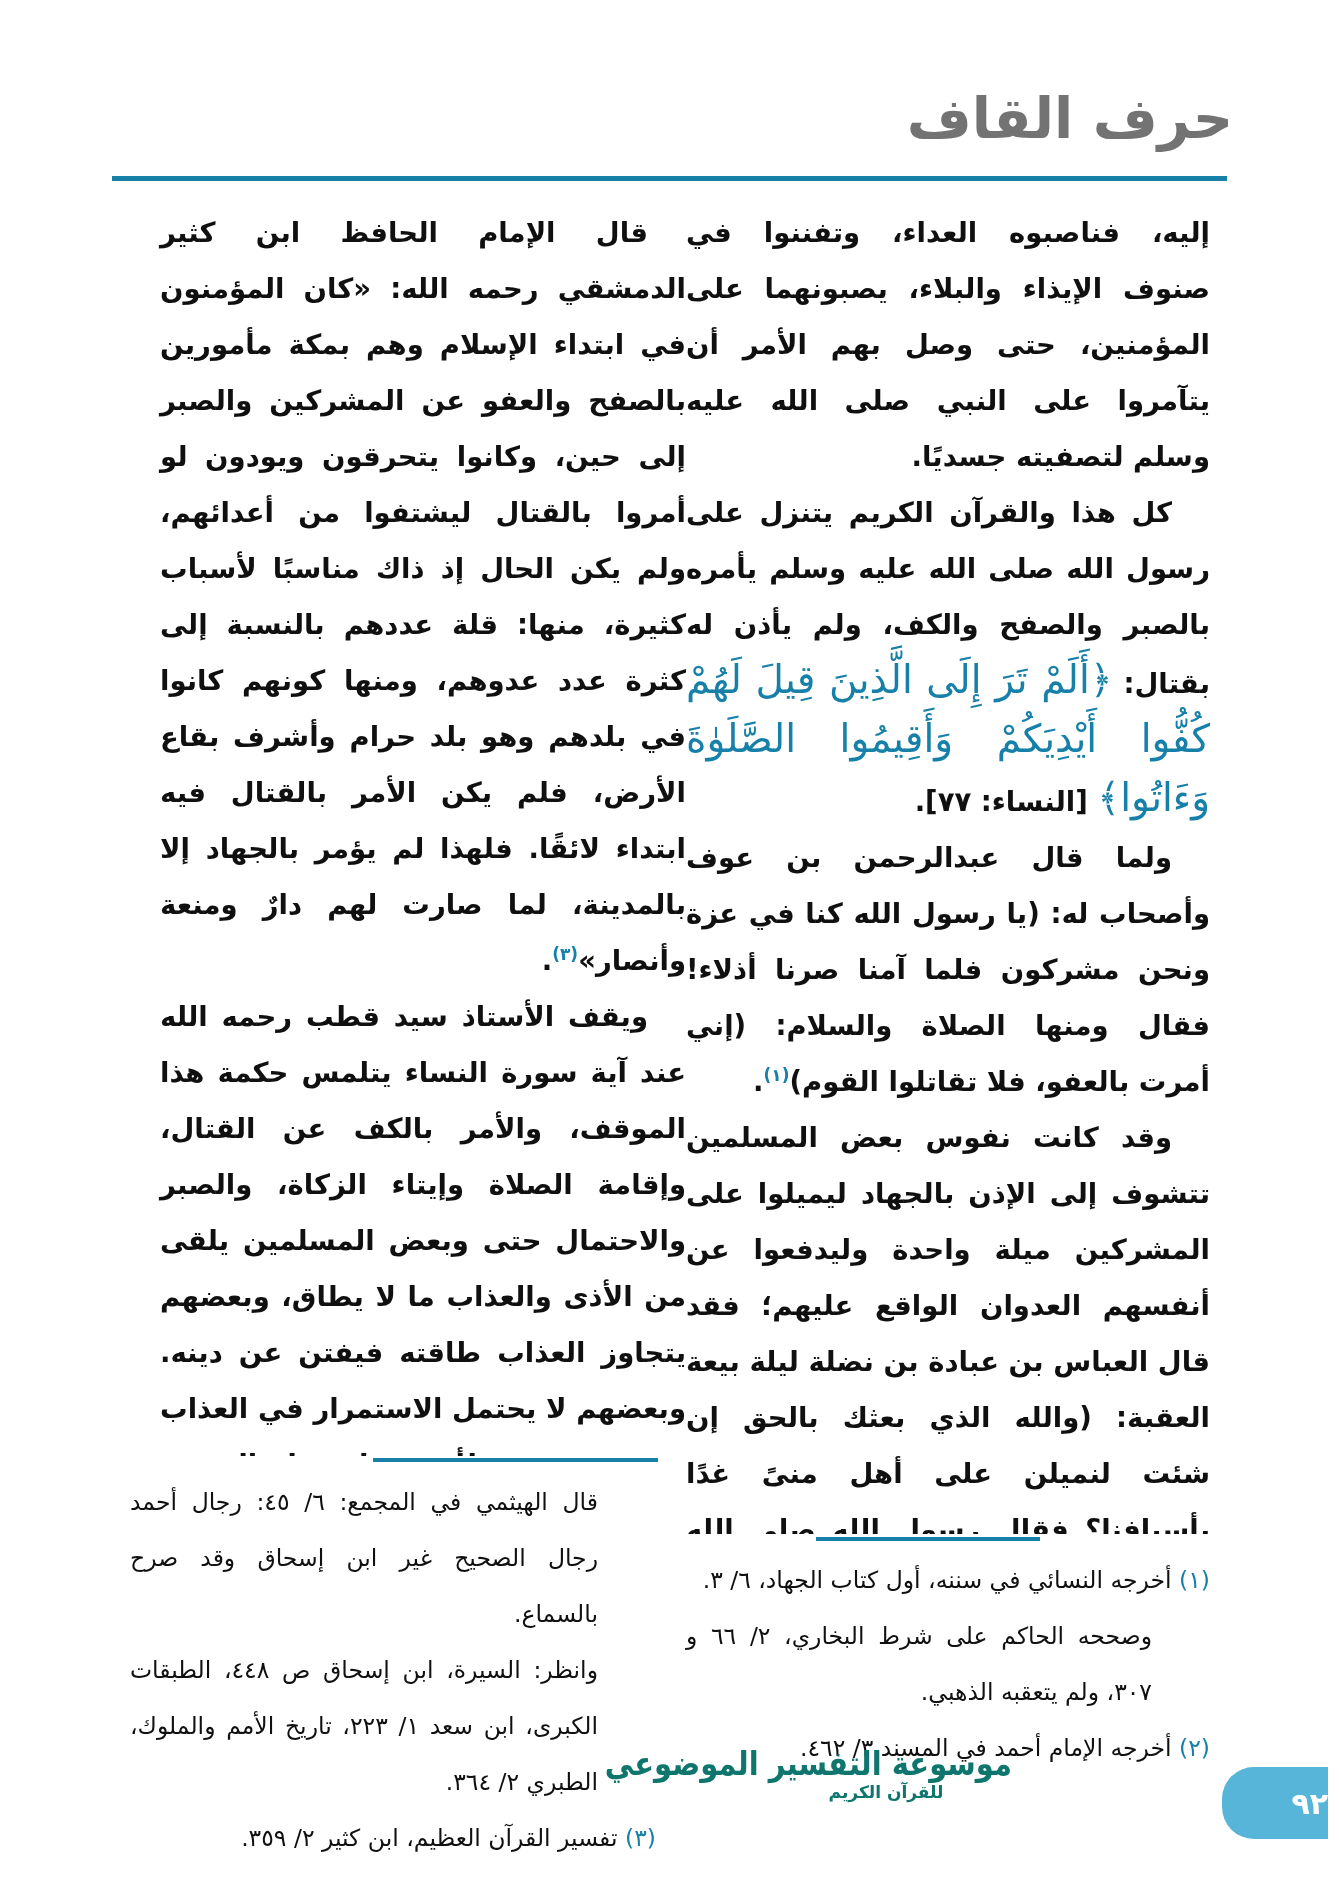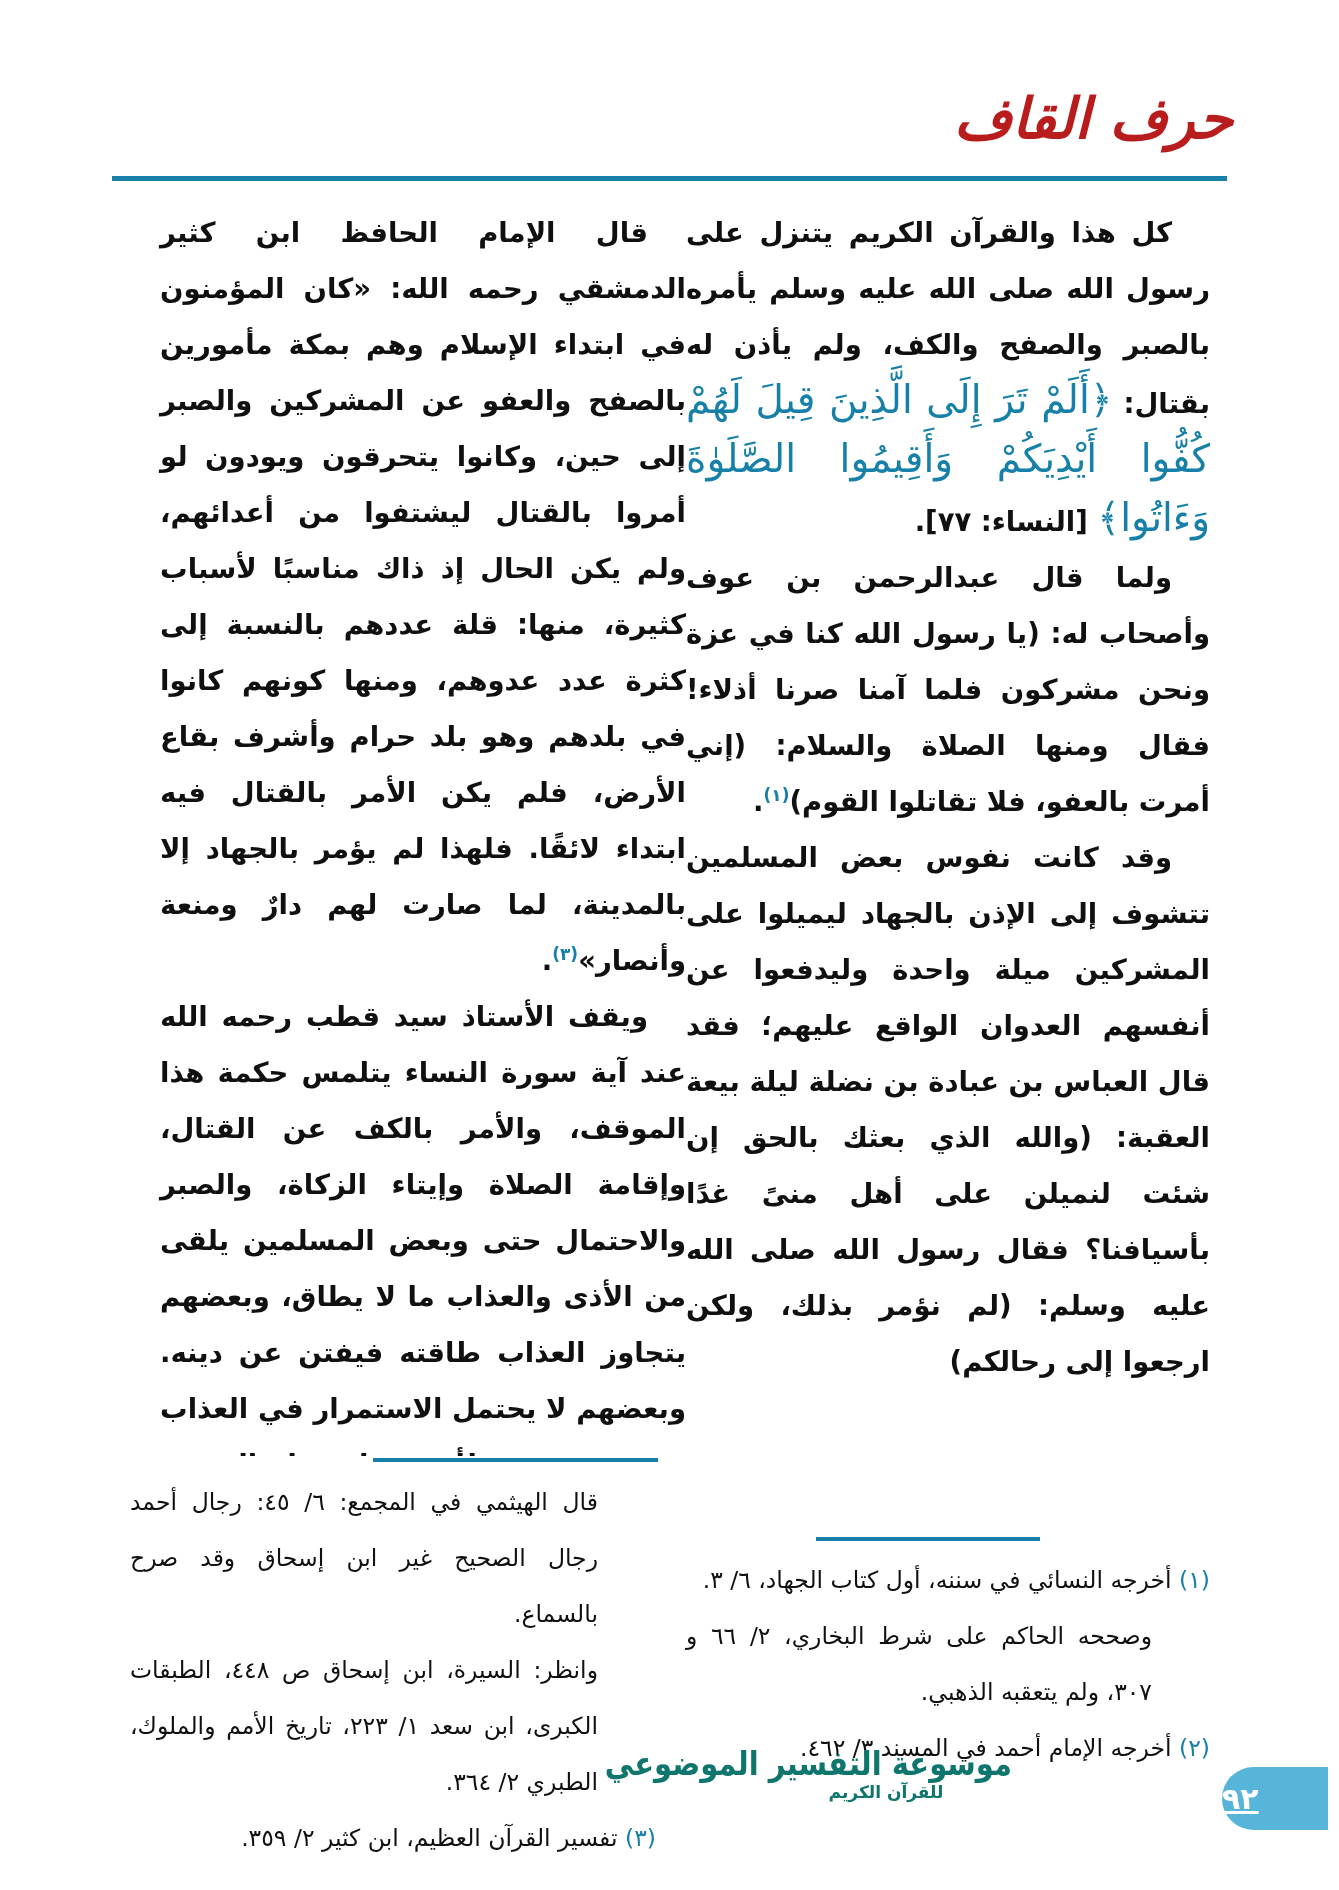--- a/index.html
+++ b/index.html
@@ -8,22 +8,22 @@
     width:1339px; height:1890px;
     margin:0 auto;
     background:#ffffff;
     direction:rtl;
     font-family:"DejaVu Sans", sans-serif;
     color:#101010;
     overflow:hidden;
   }
   .chapter-title {
     position:absolute; top:86px; right:106px;
-    color:#b91c1c;
-    font-size:56px; font-weight:bold; font-style:italic;
+    color:#737373;
+    font-size:56px; font-weight:bold; 
     letter-spacing:-1px;
     white-space:nowrap;
   }
   .header-rule {
     position:absolute; top:176px; left:112px; width:1115px; height:5px;
     background:#1780A9;
   }
   .body-col {
     position:absolute; top:204px;
     font-size:27.5px; line-height:56px; font-weight:700;
@@ -57,36 +57,37 @@
     position:absolute; top:1746px; left:760px; width:252px;
     text-align:center; color:#0f766e;
   }
   .logo-title {
     font-size:29px; font-weight:800; line-height:1.25;
     transform:scaleY(1.15); letter-spacing:-1px;
     white-space:nowrap;
   }
   .logo-sub { font-size:17px; font-weight:700; }
   .page-badge {
-    position:absolute; top:1767px; right:11px; width:106px; height:63px;
+    position:absolute; top:1767px; right:11px; width:106px; height:72px;
     background:#58B5DA; color:#ffffff;
     border-radius:32px 0 0 32px;
-    display:flex; align-items:center; justify-content:flex-end;
-    font-size:30px; font-weight:700;text-decoration:underline;
+    display:flex; align-items:center; justify-content:flex-start;
+    font-size:30px; font-weight:700;
   }
 </style>
 </head>
 <body>
 
 <div class="page">
 
   <div class="chapter-title">حرف القاف</div>
   <div class="header-rule"></div>
 
   <section class="body-col right">
+    <p class="para cont"><span>إليه، فناصبوه العداء، وتفننوا في صنوف الإيذاء والبلاء، يصبونهما على المؤمنين، حتى وصل بهم الأمر أن يتآمروا على النبي صلى الله عليه وسلم لتصفيته جسديًا.</span></p>
     <p class="para"><span>كل هذا والقرآن الكريم يتنزل على رسول الله صلى الله عليه وسلم يأمره بالصبر والصفح والكف، ولم يأذن له بقتال: </span><span class="quran">﴿أَلَمْ تَرَ إِلَى الَّذِينَ قِيلَ لَهُمْ كُفُّوا أَيْدِيَكُمْ وَأَقِيمُوا الصَّلَوٰةَ وَءَاتُوا﴾</span><span> [النساء: ٧٧].</span></p>
     <p class="para"><span>ولما قال عبدالرحمن بن عوف وأصحاب له: (يا رسول الله كنا في عزة ونحن مشركون فلما آمنا صرنا أذلاء! فقال ومنها الصلاة والسلام: (إني أمرت بالعفو، فلا تقاتلوا القوم)</span><span class="fn-ref">(١)</span><span>.</span></p>
     <p class="para"><span>وقد كانت نفوس بعض المسلمين تتشوف إلى الإذن بالجهاد ليميلوا على المشركين ميلة واحدة وليدفعوا عن أنفسهم العدوان الواقع عليهم؛ فقد قال العباس بن عبادة بن نضلة ليلة بيعة العقبة: (والله الذي بعثك بالحق إن شئت لنميلن على أهل منىً غدًا بأسيافنا؟ فقال رسول الله صلى الله عليه وسلم: (لم نؤمر بذلك، ولكن ارجعوا إلى رحالكم)</span></p>
   </section>
 
   <section class="body-col left">
     <p class="para"><span>قال الإمام الحافظ ابن كثير الدمشقي رحمه الله: «كان المؤمنون في ابتداء الإسلام وهم بمكة مأمورين بالصفح والعفو عن المشركين والصبر إلى حين، وكانوا يتحرقون ويودون لو أمروا بالقتال ليشتفوا من أعدائهم، ولم يكن الحال إذ ذاك مناسبًا لأسباب كثيرة، منها: قلة عددهم بالنسبة إلى كثرة عدد عدوهم، ومنها كونهم كانوا في بلدهم وهو بلد حرام وأشرف بقاع الأرض، فلم يكن الأمر بالقتال فيه ابتداء لائقًا. فلهذا لم يؤمر بالجهاد إلا بالمدينة، لما صارت لهم دارٌ ومنعة وأنصار»</span><span class="fn-ref">(٣)</span><span>.</span></p>
     <p class="para"><span>ويقف الأستاذ سيد قطب رحمه الله عند آية سورة النساء يتلمس حكمة هذا الموقف، والأمر بالكف عن القتال، وإقامة الصلاة وإيتاء الزكاة، والصبر والاحتمال حتى وبعض المسلمين يلقى من الأذى والعذاب ما لا يطاق، وبعضهم يتجاوز العذاب طاقته فيفتن عن دينه. وبعضهم لا يحتمل الاستمرار في العذاب فيموت تحت وطأته يقول قولة المؤمن الذي يتحرز عن الجزم فيما لا يمكن الجزم به لئلا يقول على</span></p>
   </section>
 

